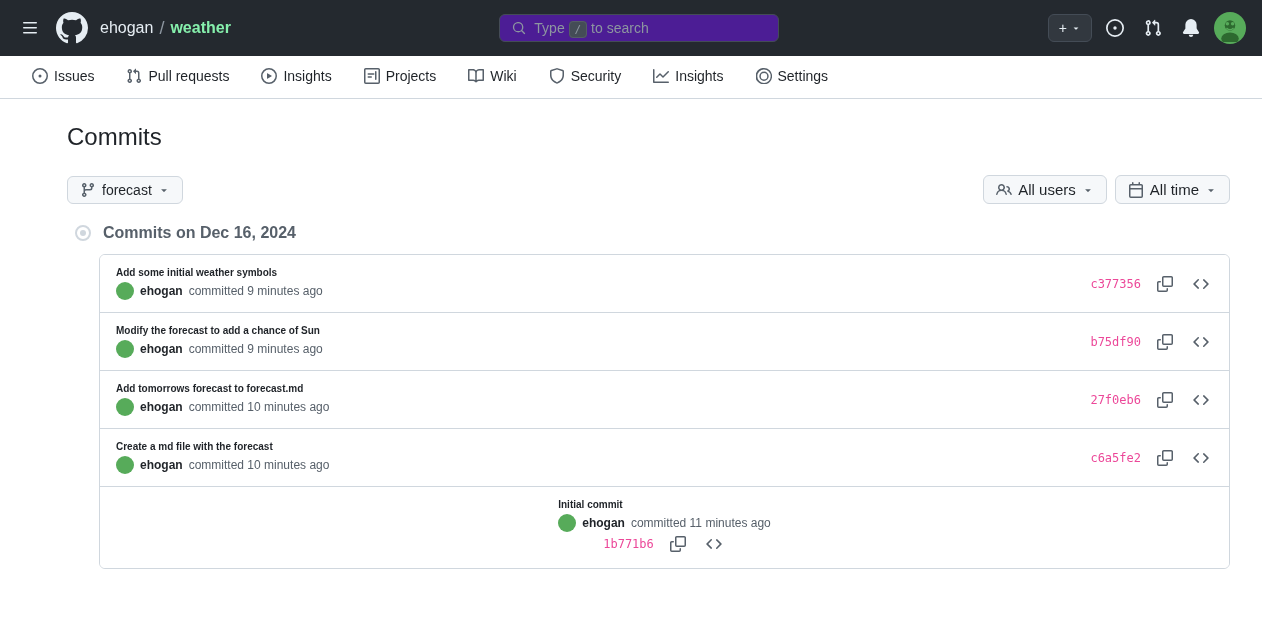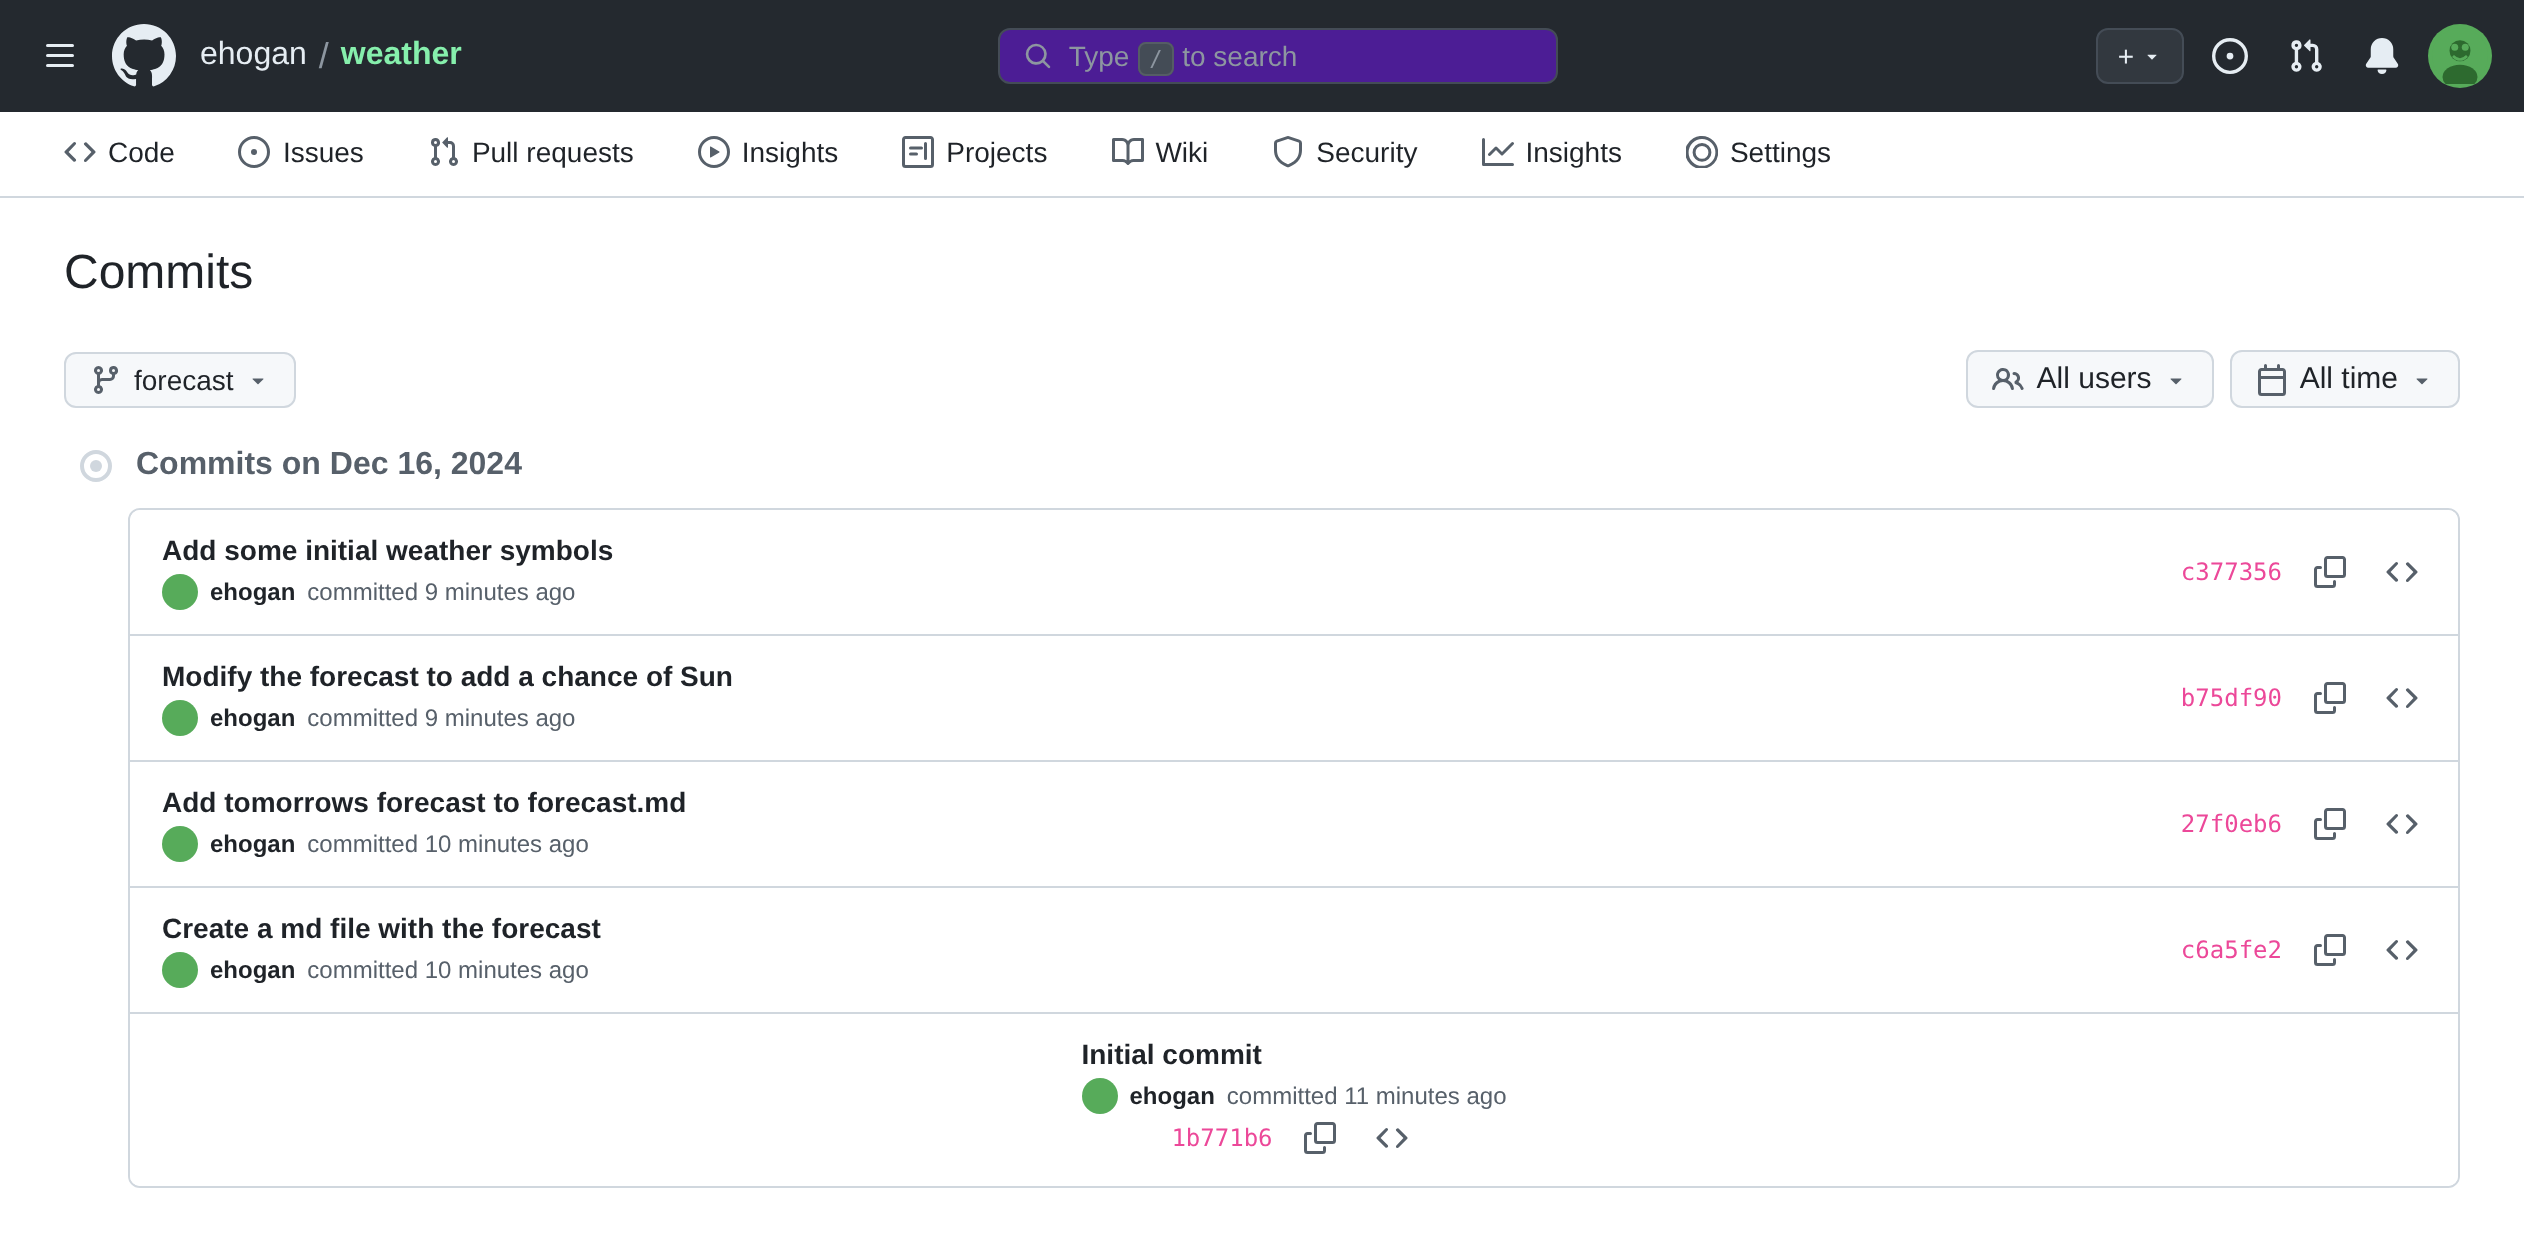--- a/index.html
+++ b/index.html
@@ -20,42 +20,42 @@
     .header-right { display: flex; align-items: center; gap: 8px; }
     .header-btn { background: #32383f; border: 1px solid #444c56; border-radius: 6px; color: #e6edf3; padding: 5px 10px; cursor: pointer; display: flex; align-items: center; gap: 4px; font-size: 14px; }
     .header-icon-btn { background: transparent; border: none; color: #e6edf3; padding: 6px; cursor: pointer; display: flex; align-items: center; font-size: 18px; }
     .avatar-circle { width: 32px; height: 32px; border-radius: 50%; background: #57ab5a; display: flex; align-items: center; justify-content: center; cursor: pointer; overflow: hidden; }
 
     
     .repo-nav { display: flex; align-items: center; background: #ffffff; border-bottom: 1px solid #d0d7de; padding: 0 16px; gap: 0; }
     .nav-tab { display: flex; align-items: center; gap: 6px; padding: 12px 16px; font-size: 14px; color: #1f2328; text-decoration: none; border-bottom: 2px solid transparent; cursor: pointer; white-space: nowrap; }
 
     
-    .main { padding: 24px 32px; }
+    .main { padding: 24px 32px; margin-left: 35px; }
     .page-title { font-size: 24px; font-weight: 400; margin-bottom: 24px; color: #1f2328; }
 
     
     .commits-controls { display: flex; justify-content: space-between; align-items: center; margin-bottom: 20px; }
     .branch-selector { display: flex; align-items: center; gap: 6px; background: #f6f8fa; border: 1px solid #d0d7de; border-radius: 6px; padding: 5px 12px; cursor: pointer; font-size: 14px; color: #1f2328; }
     .controls-right { display: flex; gap: 8px; }
     .filter-btn { display: flex; align-items: center; gap: 6px; background: #f6f8fa; border: 1px solid #d0d7de; border-radius: 6px; padding: 5px 12px; cursor: pointer; font-size: 15px; color: #1f2328; }
 
     
     .timeline { position: relative; }
     .timeline-date-row { display: flex; align-items: center; gap: 12px; margin-bottom: 12px; padding-left: 0; }
     .timeline-dot { width: 16px; height: 16px; border-radius: 50%; border: 2px solid #d0d7de; background: #ffffff; display: flex; align-items: center; justify-content: center; flex-shrink: 0; margin-left: 8px; }
     .timeline-dot-inner { width: 6px; height: 6px; border-radius: 50%; background: #d0d7de; }
     .timeline-date { font-size: 16px; color: #57606a; font-weight: 600; }
 
     
     .commits-list { border: 1px solid #d0d7de; border-radius: 6px; overflow: hidden; margin-left: 32px; }
     .commit-row { display: flex; align-items: center; padding: 12px 16px; border-bottom: 1px solid #d0d7de; background: #ffffff; }
     .commit-row:last-child { border-bottom: none; flex-direction: column; }
     .commit-info { flex: 1; }
-    .commit-message { font-size: 14px; font-weight: 600; color: #1f2328; margin-bottom: 4px; }
+    .commit-message { font-size: 10px; font-weight: 600; color: #1f2328; margin-bottom: 4px; }
     .commit-meta { display: flex; align-items: center; gap: 6px; font-size: 12px; color: #57606a; }
     .commit-avatar { width: 18px; height: 18px; border-radius: 50%; background: #57ab5a; flex-shrink: 0; }
     .commit-author { color: #1f2328; font-weight: 600; font-size: 12px; }
     .commit-actions { display: flex; align-items: center; gap: 12px; }
     .commit-hash { font-family: monospace; font-size: 12px; color: #ec4899; text-decoration: none; }
     .icon-btn { background: transparent; border: none; cursor: pointer; color: #57606a; padding: 4px; display: flex; align-items: center; font-size: 16px; border-radius: 4px; }
 
     
     svg { vertical-align: middle; }
   </style>
@@ -120,26 +120,20 @@
         <ellipse cx="16" cy="28" rx="10" ry="7" fill="#2d6a2f"></ellipse>
         <circle cx="13" cy="11" r="2" fill="#57ab5a"></circle>
         <circle cx="19" cy="11" r="2" fill="#57ab5a"></circle>
         <path d="M12 16 Q16 20 20 16" stroke="#57ab5a" stroke-width="1.5" fill="none"></path>
       </svg>
     </div>
   </div>
 </header>
 
 <nav class="repo-nav">
-  <a class="nav-tab" href="#">
-    <svg width="16" height="16" viewBox="0 0 16 16" fill="#57606a">
-      <path d="m11.28 3.22 4.25 4.25a.75.75 0 0 1 0 1.06l-4.25 4.25a.749.749 0 0 1-1.275-.326.749.749 0 0 1 .215-.734L13.72 8l-3.53-3.53a.749.749 0 0 1 .326-1.275.749.749 0 0 1 .764.025Zm-6.56 0a.749.749 0 0 1 1.089.025.749.749 0 0 1-.025 1.035L2.28 8l3.53 3.53a.749.749 0 0 1-.326 1.275.749.749 0 0 1-.764-.025L.47 8.53a.75.75 0 0 1 0-1.06Z"></path>
-    </svg>
-    <span>Code</span>
-  </a>
   <a class="nav-tab" href="#">
     <svg width="16" height="16" viewBox="0 0 16 16" fill="#57606a">
       <path d="M8 9.5a1.5 1.5 0 1 0 0-3 1.5 1.5 0 0 0 0 3Z"></path>
         <path d="M8 0a8 8 0 1 1 0 16A8 8 0 0 1 8 0ZM1.5 8a6.5 6.5 0 1 0 13 0 6.5 6.5 0 0 0-13 0Z"></path>
     </svg>
     <span>Issues</span>
   </a>
   <a class="nav-tab" href="#">
     <svg width="16" height="16" viewBox="0 0 16 16" fill="#57606a">
       <path d="M1.5 3.25a2.25 2.25 0 1 1 3 2.122v5.256a2.251 2.251 0 1 1-1.5 0V5.372A2.25 2.25 0 0 1 1.5 3.25Zm5.677-.177L9.573.677A.25.25 0 0 1 10 .854V2.5h1A2.5 2.5 0 0 1 13.5 5v5.628a2.251 2.251 0 1 1-1.5 0V5a1 1 0 0 0-1-1h-1v1.646a.25.25 0 0 1-.427.177L7.177 3.427a.25.25 0 0 1 0-.354ZM3.75 2.5a.75.75 0 1 0 0 1.5.75.75 0 0 0 0-1.5Zm0 9.5a.75.75 0 1 0 0 1.5.75.75 0 0 0 0-1.5Zm8.25.75a.75.75 0 1 0 1.5 0 .75.75 0 0 0-1.5 0Z"></path>

